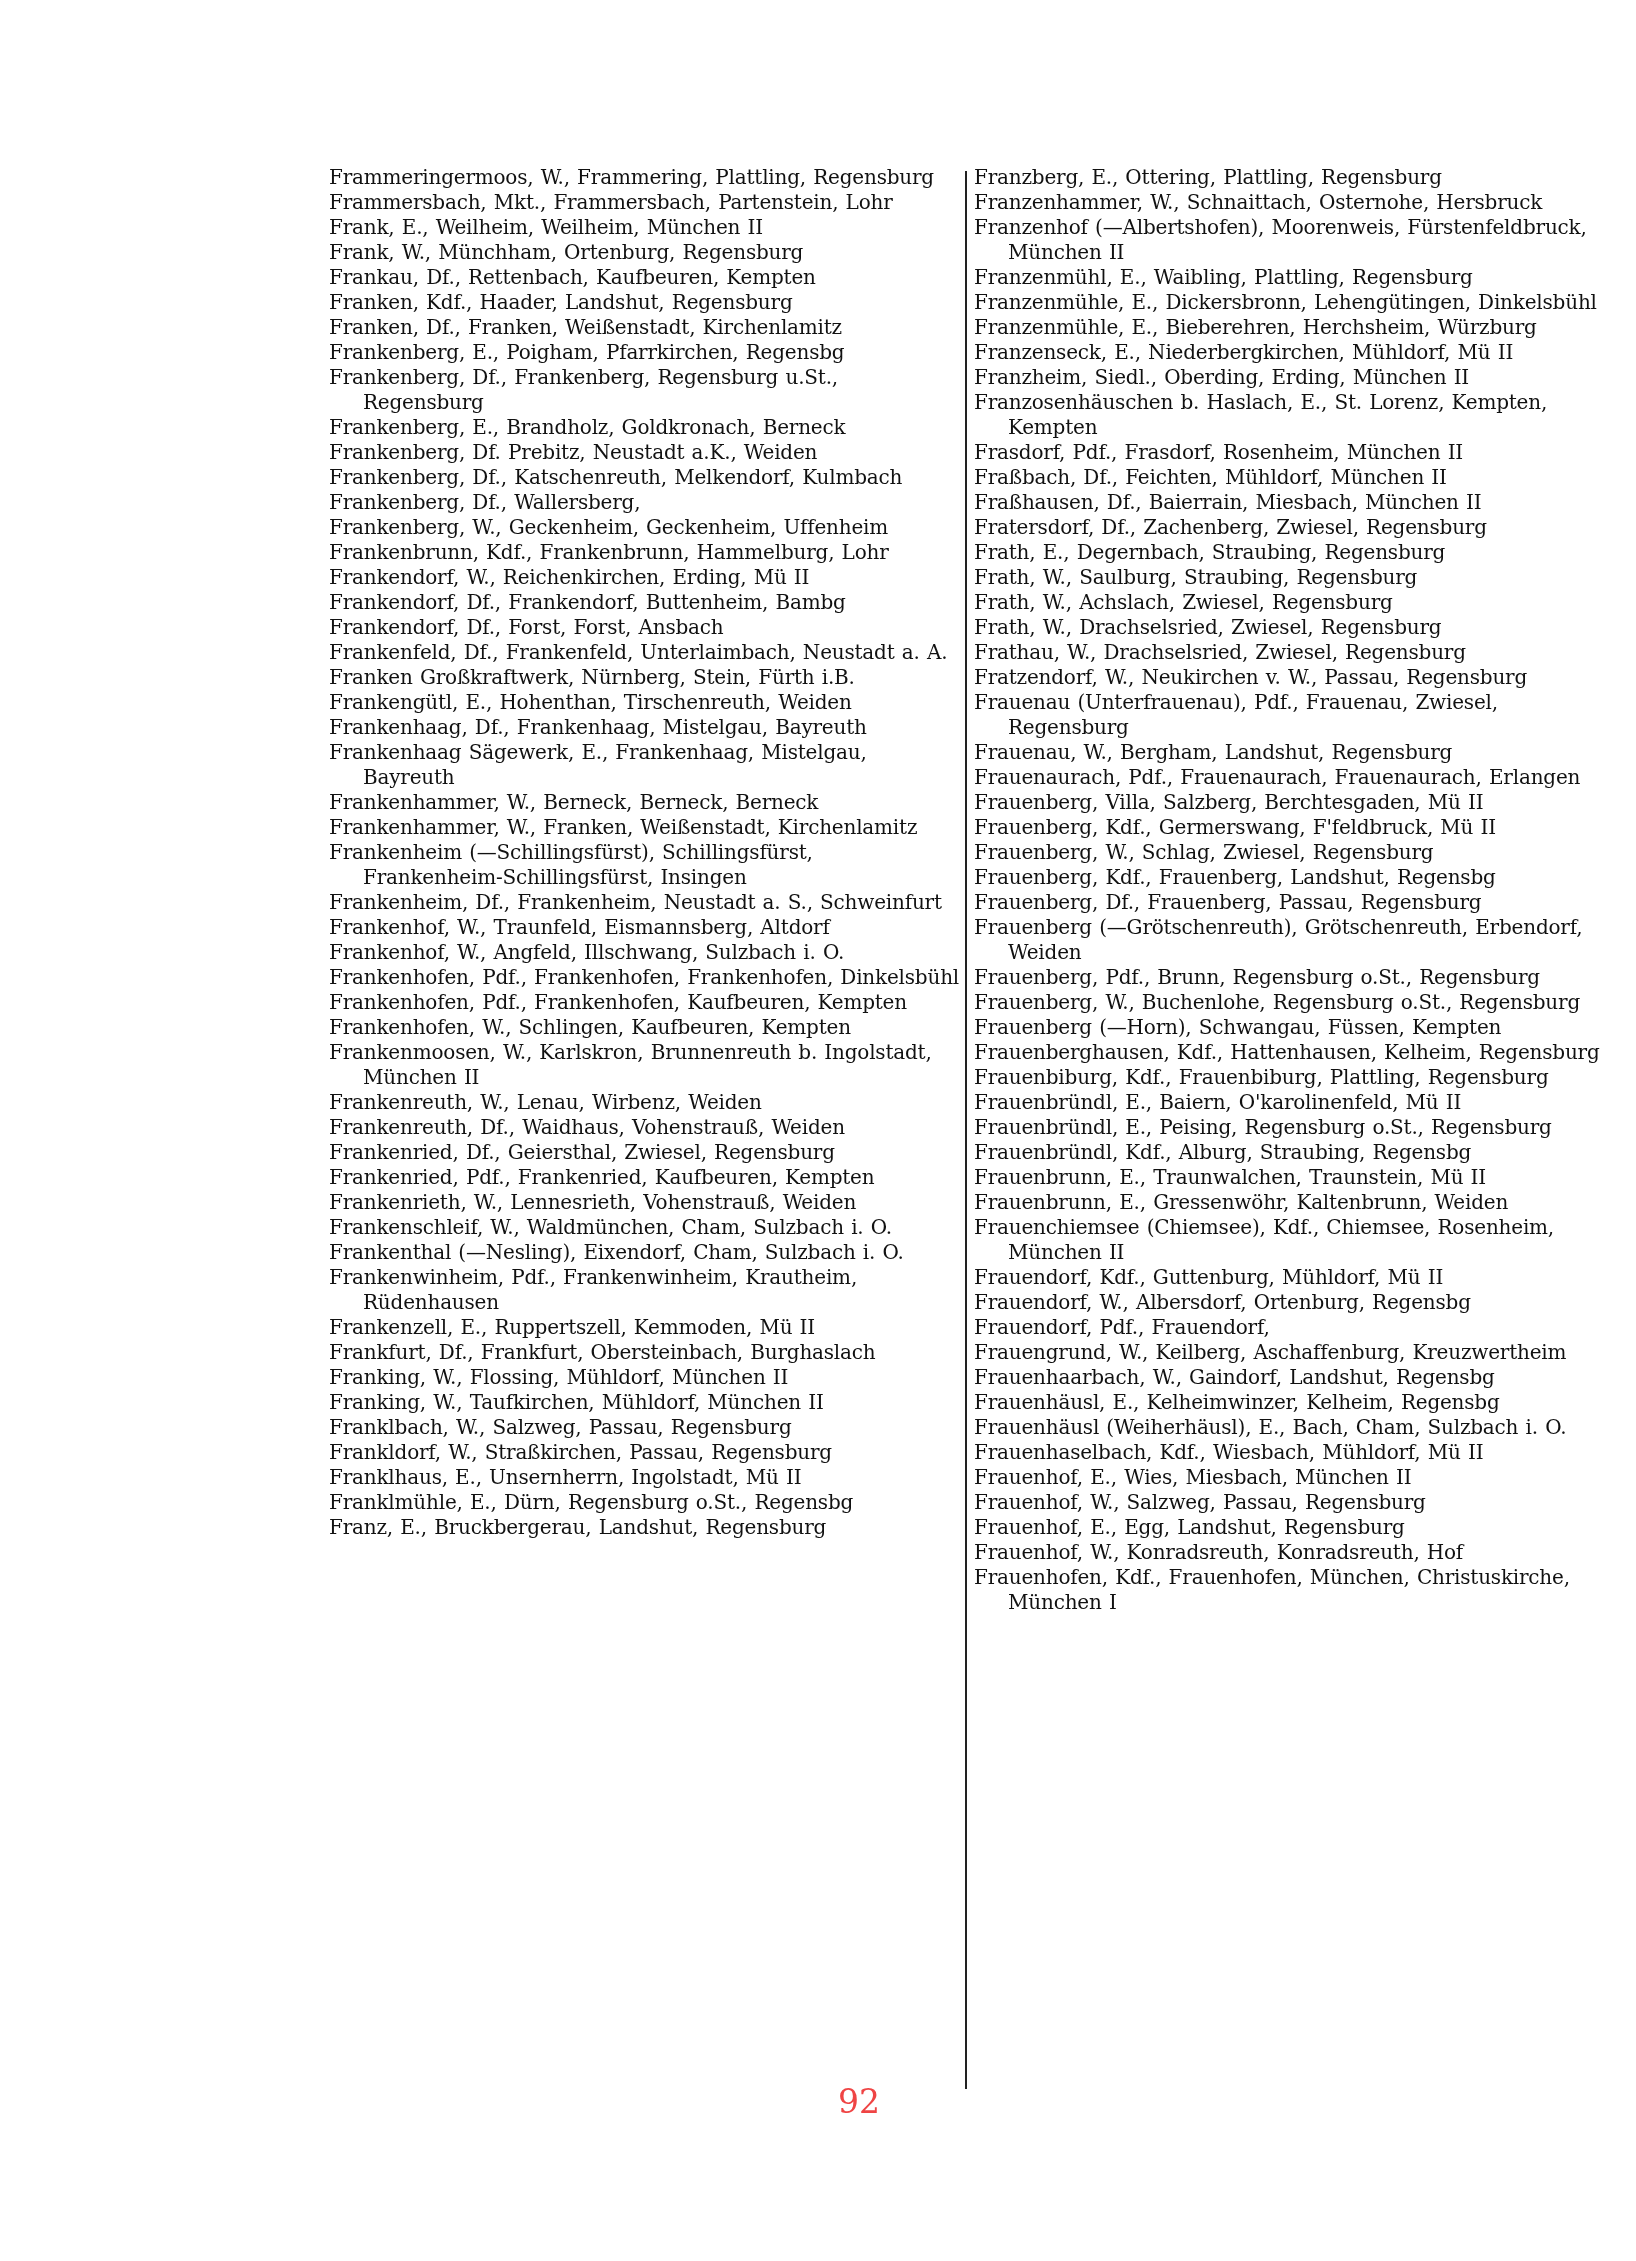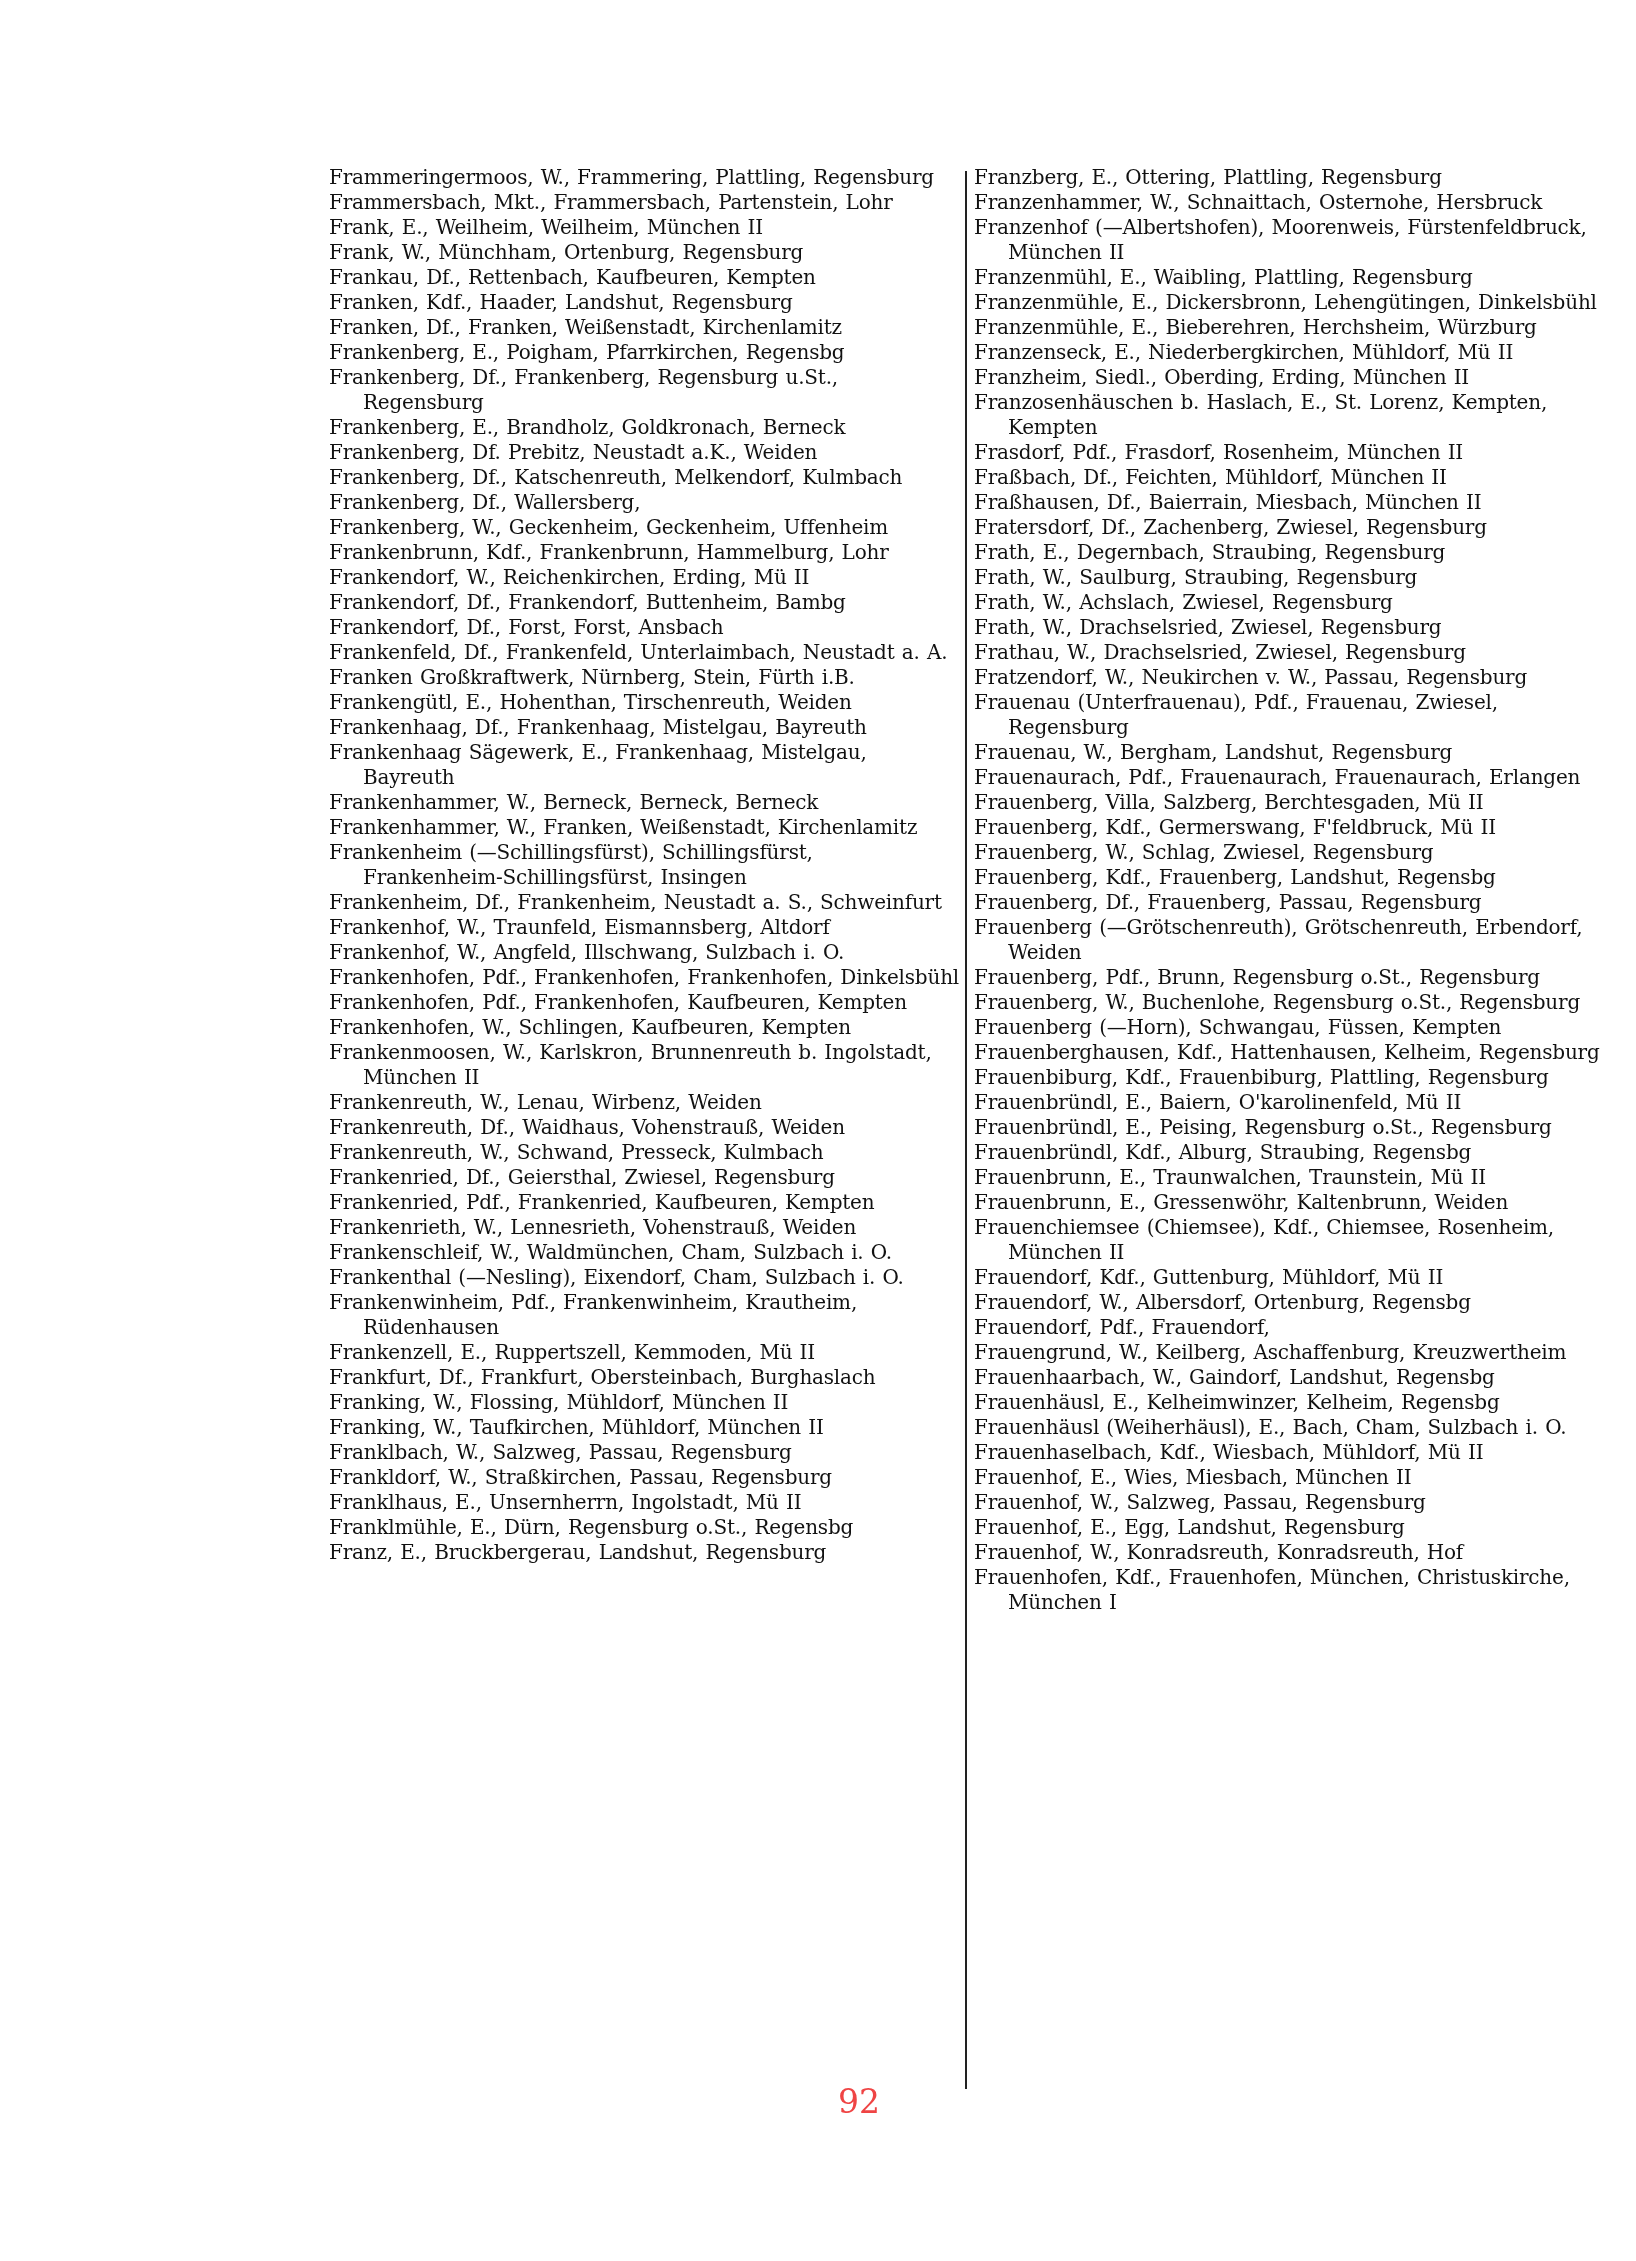--- a/index.html
+++ b/index.html
@@ -48,21 +48,20 @@
       <div class="entry">Frankenheim (—Schillingsfürst), Schillingsfürst, Frankenheim-Schillingsfürst, Insingen</div>
       <div class="entry">Frankenheim, Df., Frankenheim, Neustadt a. S., Schweinfurt</div>
       <div class="entry">Frankenhof, W., Traunfeld, Eismannsberg, Altdorf</div>
       <div class="entry">Frankenhof, W., Angfeld, Illschwang, Sulzbach i. O.</div>
       <div class="entry">Frankenhofen, Pdf., Frankenhofen, Frankenhofen, Dinkelsbühl</div>
       <div class="entry">Frankenhofen, Pdf., Frankenhofen, Kaufbeuren, Kempten</div>
       <div class="entry">Frankenhofen, W., Schlingen, Kaufbeuren, Kempten</div>
       <div class="entry">Frankenmoosen, W., Karlskron, Brunnenreuth b. Ingolstadt, München II</div>
       <div class="entry">Frankenreuth, W., Lenau, Wirbenz, Weiden</div>
       <div class="entry">Frankenreuth, Df., Waidhaus, Vohenstrauß, Weiden</div>
-      <div class="entry">Frankenreuth, W., Schwand, Presseck, Kulmbach</div>
       <div class="entry">Frankenried, Df., Geiersthal, Zwiesel, Regensburg</div>
       <div class="entry">Frankenried, Pdf., Frankenried, Kaufbeuren, Kempten</div>
       <div class="entry">Frankenrieth, W., Lennesrieth, Vohenstrauß, Weiden</div>
       <div class="entry">Frankenschleif, W., Waldmünchen, Cham, Sulzbach i. O.</div>
       <div class="entry">Frankenthal (—Nesling), Eixendorf, Cham, Sulzbach i. O.</div>
       <div class="entry">Frankenwinheim, Pdf., Frankenwinheim, Krautheim, Rüdenhausen</div>
       <div class="entry">Frankenzell, E., Ruppertszell, Kemmoden, Mü II</div>
       <div class="entry">Frankfurt, Df., Frankfurt, Obersteinbach, Burghaslach</div>
       <div class="entry">Franking, W., Flossing, Mühldorf, München II</div>
       <div class="entry">Franking, W., Taufkirchen, Mühldorf, München II</div>

